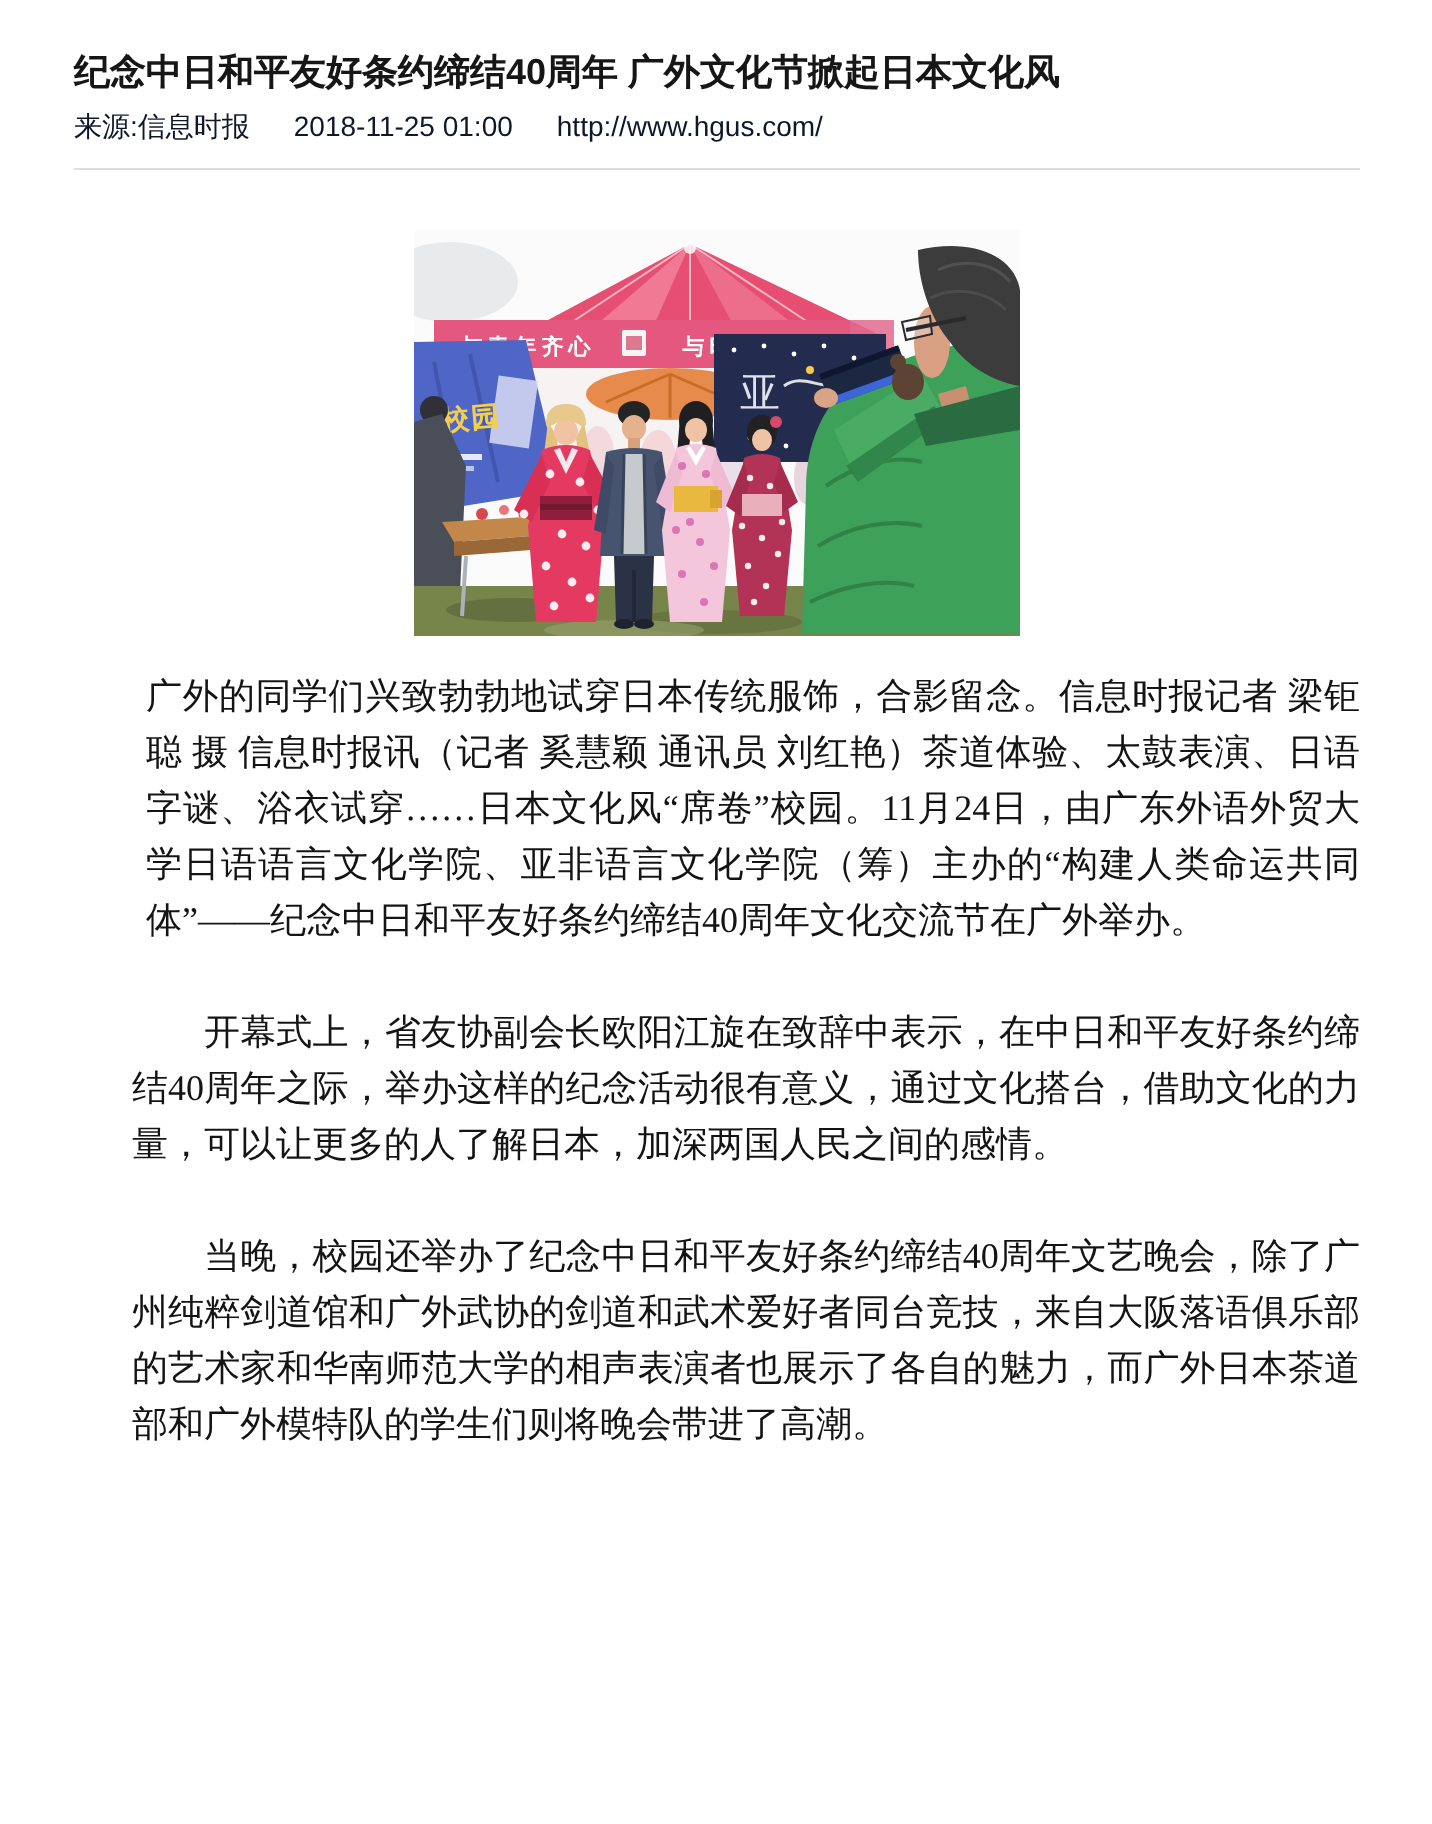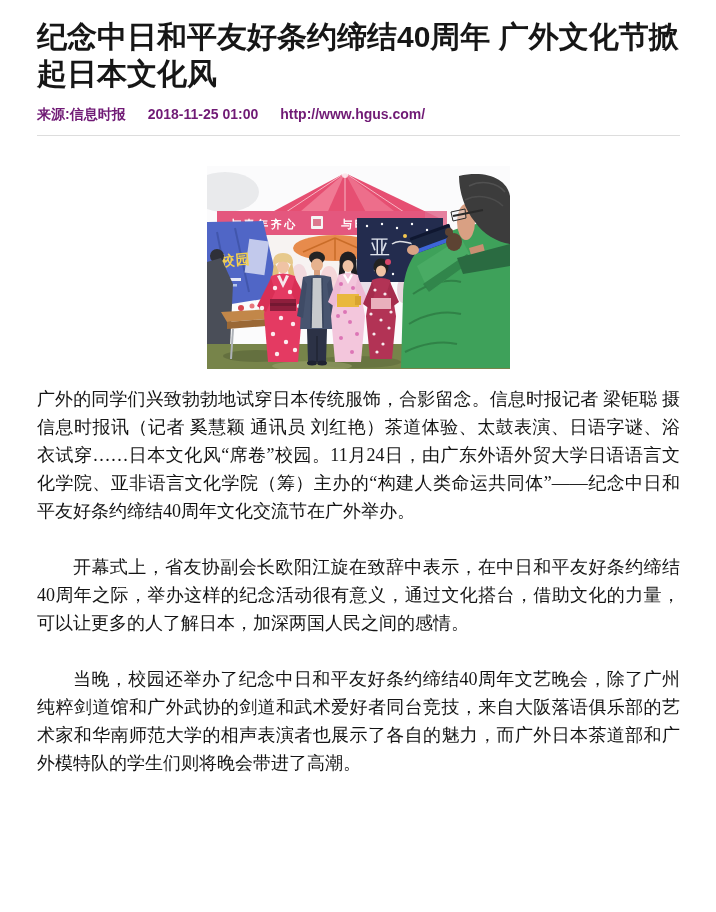--- a/index.html
+++ b/index.html
@@ -1,28 +1,28 @@
 <!DOCTYPE html>
 <html><head>
 <meta charset="utf-8">
 <style>
   html,body{margin:0;padding:0;background:#ffffff;}
   body{width:716px;min-height:912px;font-family:"Liberation Sans",sans-serif;}
   .page{padding:12px 36px 14px 37px;}
-  .title{font-size:30px;line-height:37px;font-weight:700;color:#161616;margin:6px 0 0;
+  .title{font-size:18px;line-height:37px;font-weight:700;color:#161616;margin:6px 0 0;
          font-family:"Liberation Sans",sans-serif;}
-  .meta{margin-top:14px;font-size:14px;color:#701a75;white-space:nowrap;font-weight:bold;}
+  .meta{font-size:14px;color:#0f172a;white-space:nowrap;}
   .meta span{margin-right:22px;}
   .divider{border:none;border-top:1px solid #dddddd;margin:11px 0 0;}
   .photo-wrap{margin:30px auto 0;width:303px;height:203px;}
   .photo-wrap svg{display:block;}
   .para{font-size:18px;line-height:28px;color:#141414;text-align:justify;margin:28px 0 0;
         font-family:"Liberation Serif",serif;}
-  .para.first{margin-top:16px;}
-  .indent{text-indent:2em;}
+  .para.first{margin-top:16px;margin-left:36px;}
+  .indent{text-indent:2em;margin-left:29px;}
 </style>
 </head>
 <body>
 
 <div class="page">
 
   <h1 class="title">纪念中日和平友好条约缔结40周年 广外文化节掀起日本文化风</h1>
 
   <div class="meta">
     <span>来源:信息时报</span><span>2018-11-25 01:00</span><span>http://www.hgus.com/</span>

